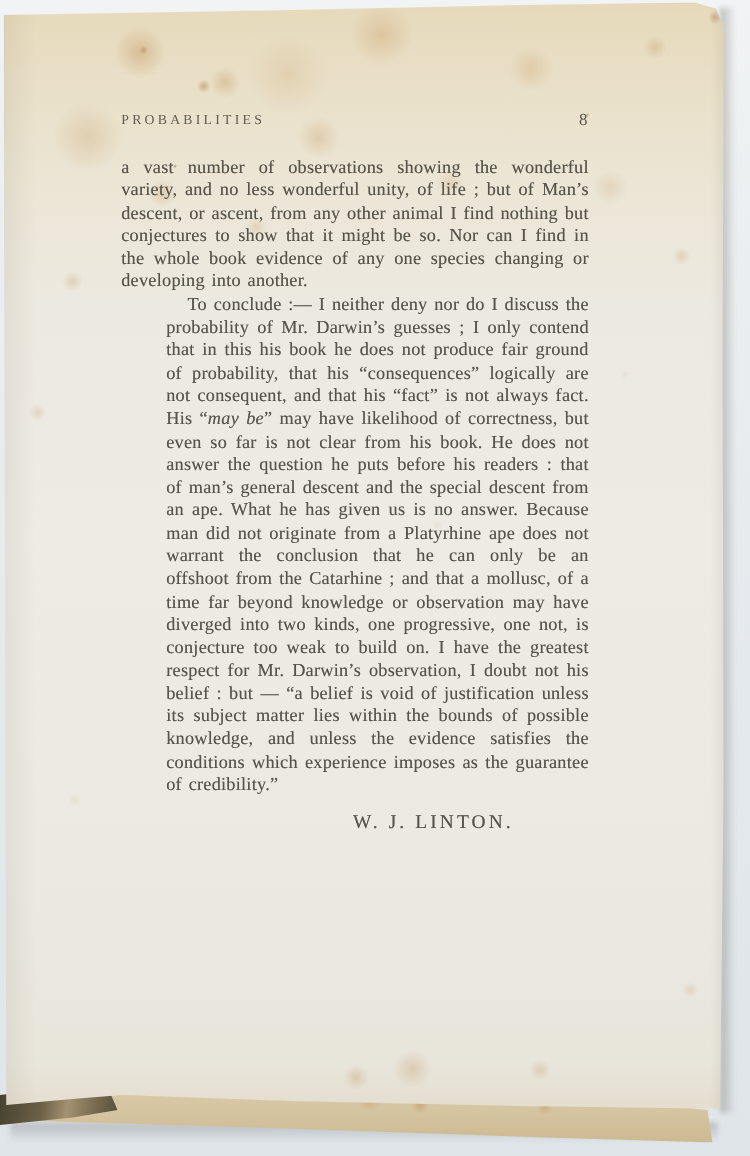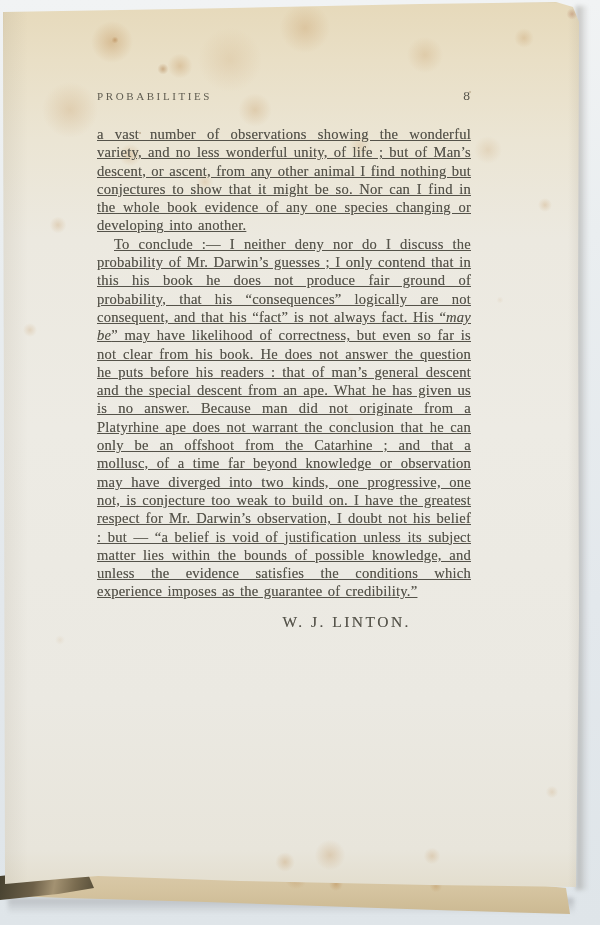--- a/index.html
+++ b/index.html
@@ -99,24 +99,24 @@
   }
   .running-head {
     display: flex; justify-content: space-between; align-items: center;
     color: #5f5c50;
   }
   .head-title { font-size: 11px; letter-spacing: 2.6px; }
   .page-number { font-size: 13.5px; letter-spacing: 1px; color: #56544b; }
   .para {
     margin: 0; font-size: 14.6px; line-height: 18.3px;
     text-align: justify; word-spacing: 1.5px; letter-spacing: 0.2px;
-    color: #55534a; text-shadow: 0 0 0.5px rgba(85,83,74,0.55); text-decoration: underline;
+    color: #55534a; text-shadow: 0 0 0.5px rgba(85,83,74,0.55);
   }
   .para.first { margin-top: 21px; }
-  .para.indent { text-indent: 17px; }
+  .para.indent { text-indent: 17px; margin-left: 36px; }
   .para em { font-style: italic; }
   .signature {
     margin: 12px 60px 16px 0; font-size: 15.5px; letter-spacing: 2.5px;
     text-align: right; color: #55534a; text-shadow: 0 0 0.5px rgba(85,83,74,0.55);
   }
 </style>
 </head>
 <body>
 
 <div class="photo">

